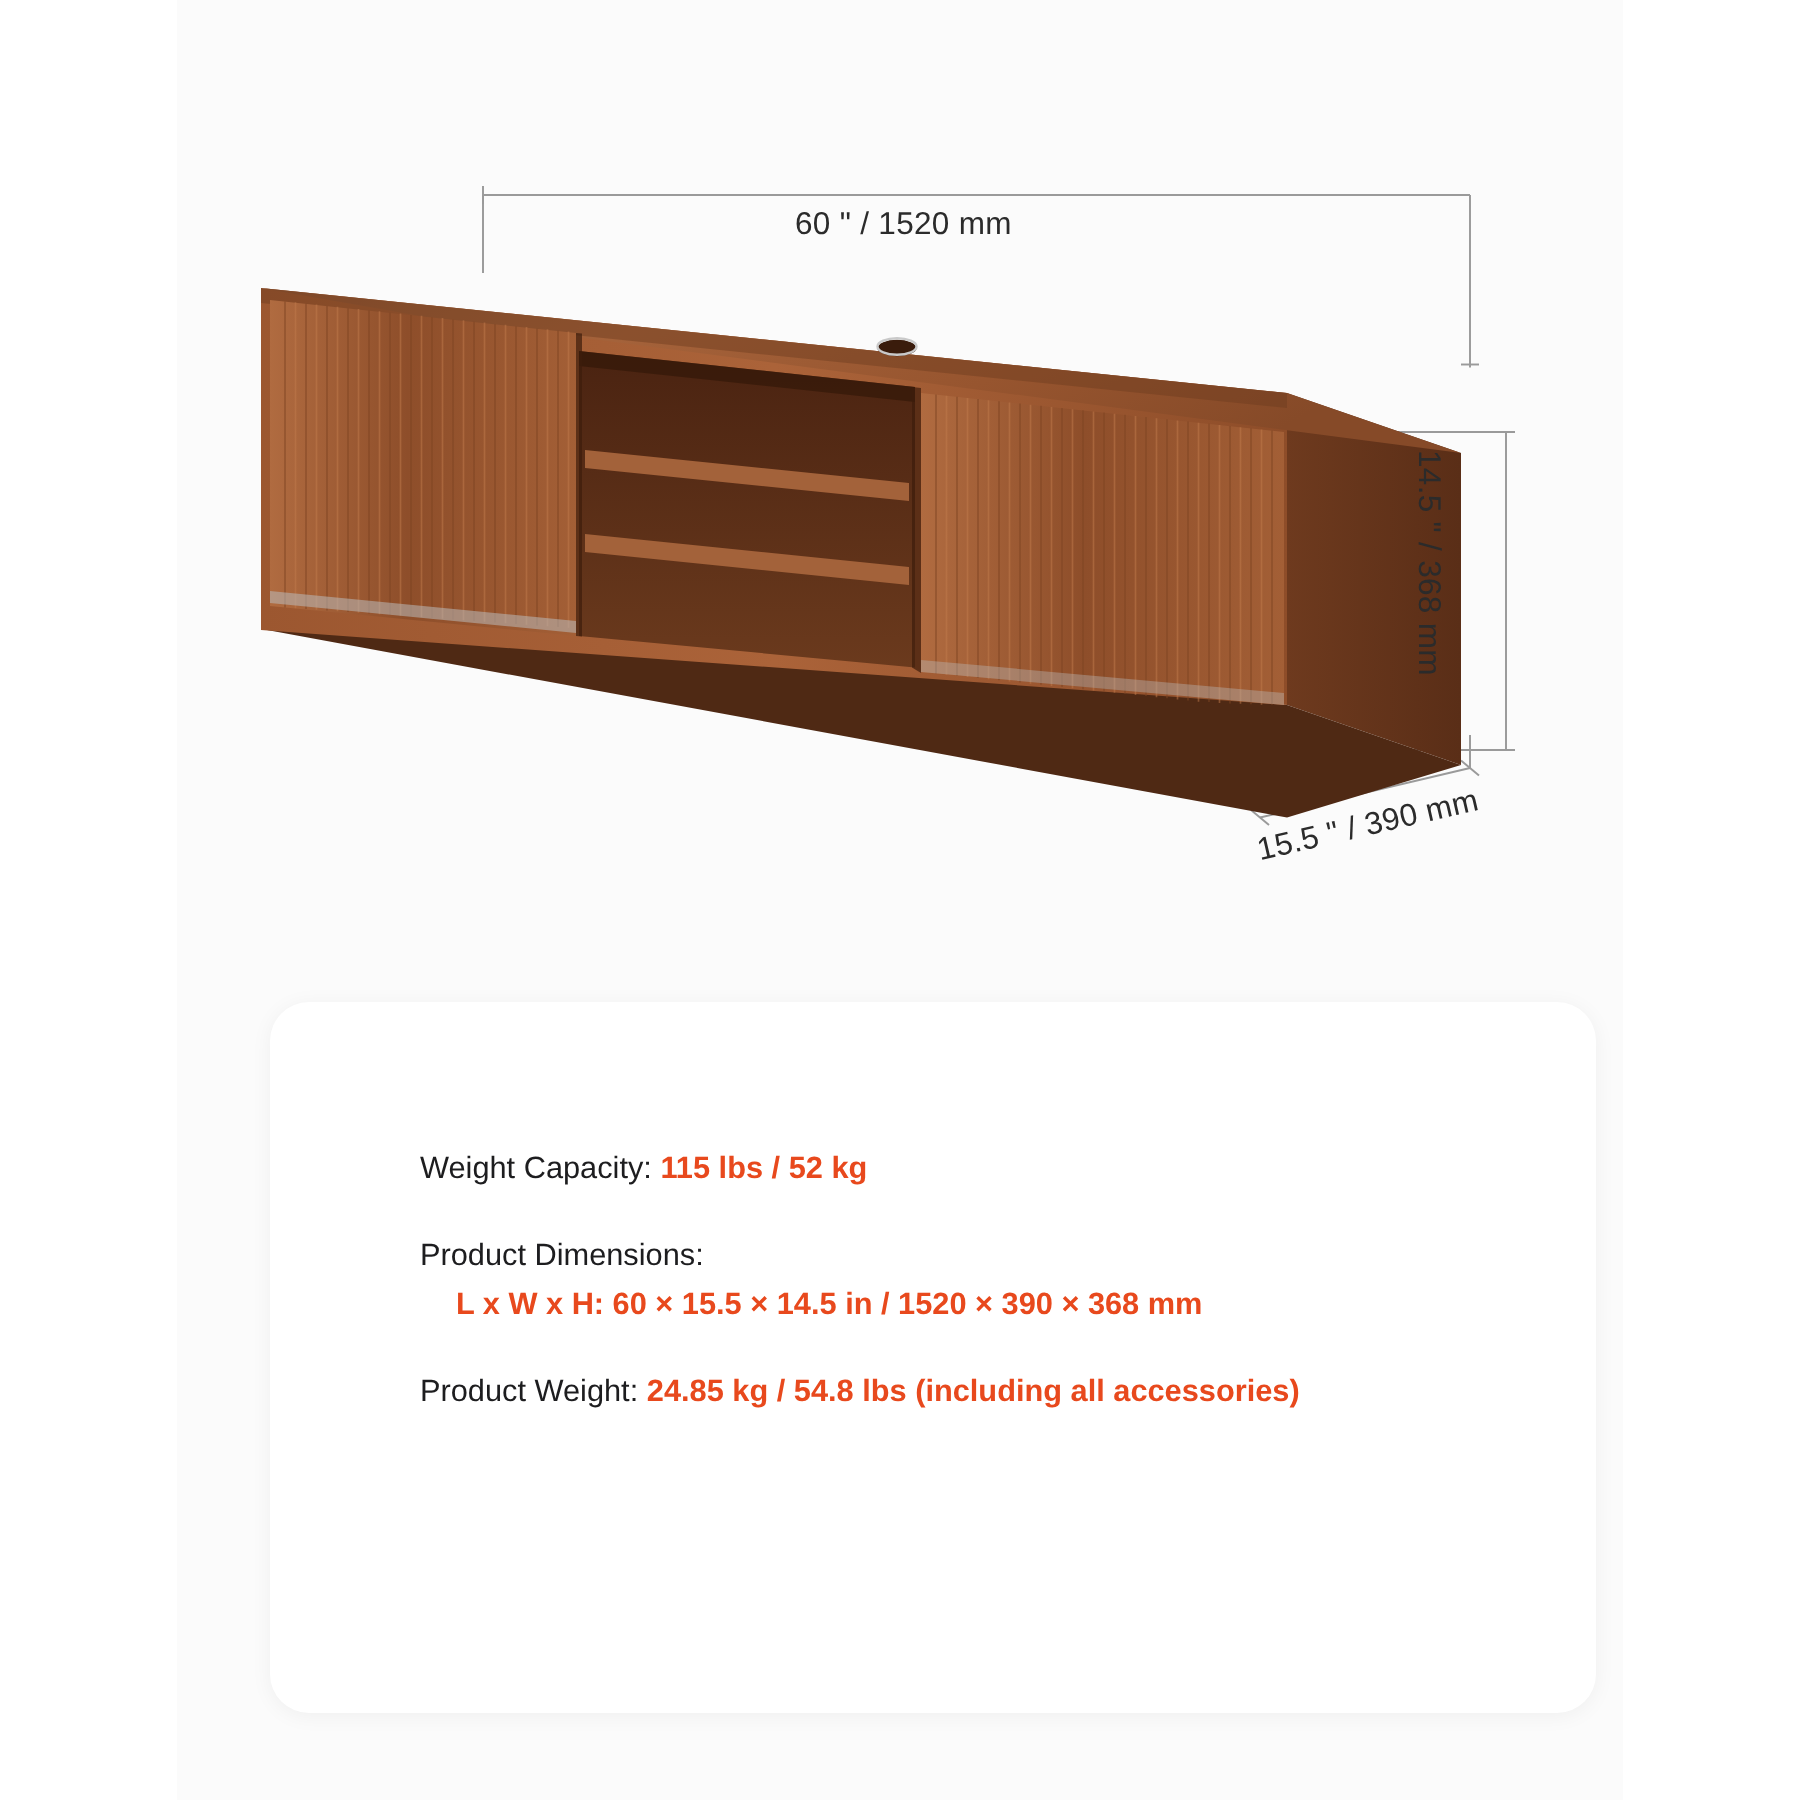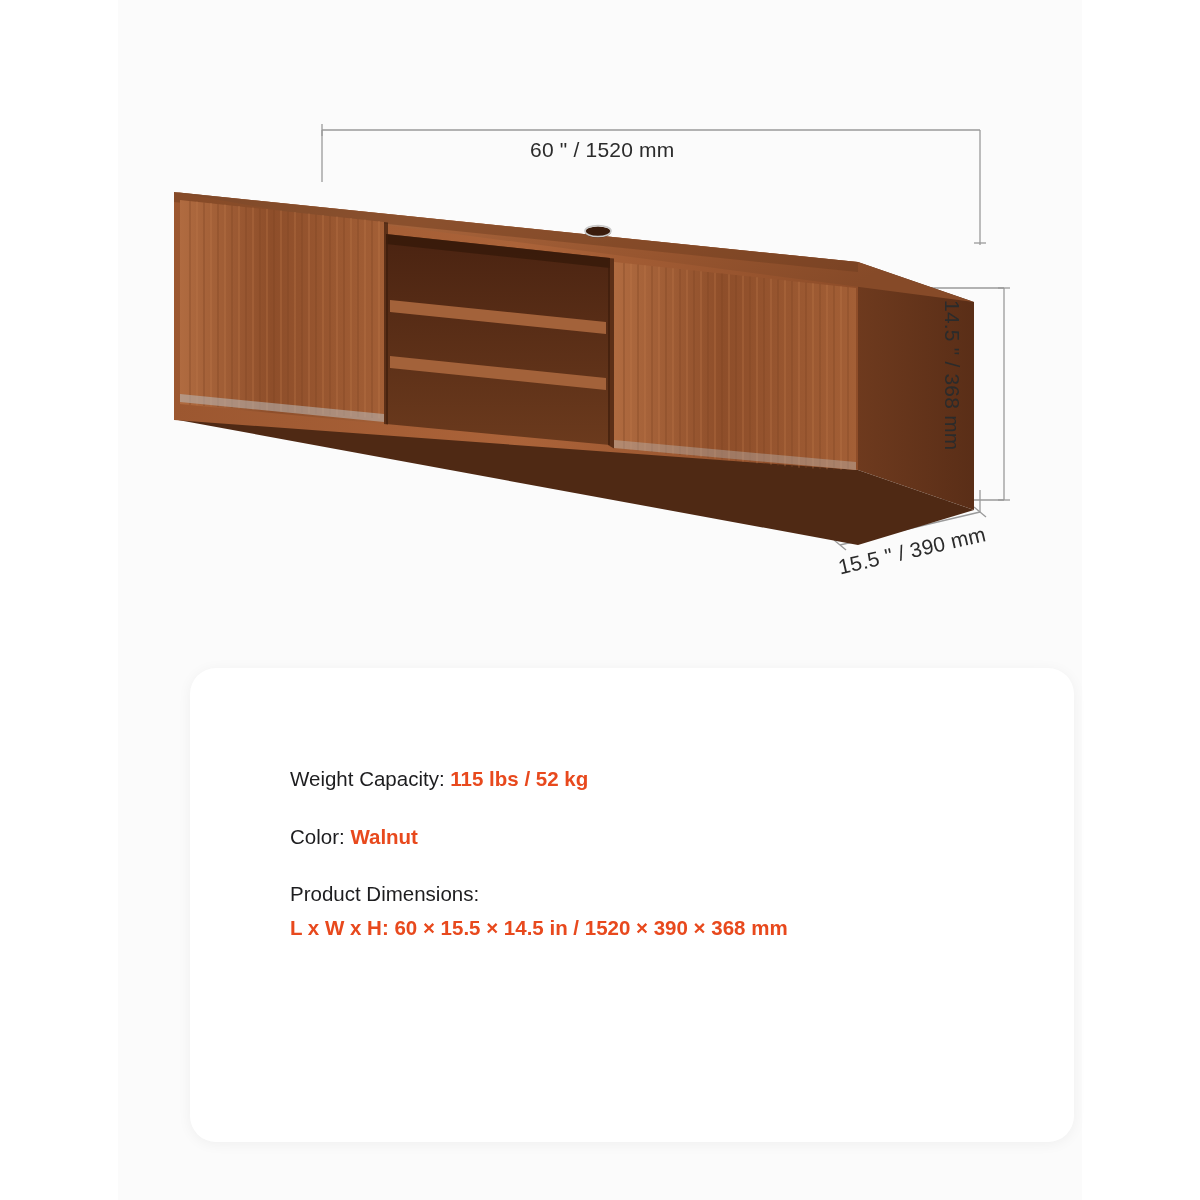--- a/index.html
+++ b/index.html
@@ -43,21 +43,21 @@
     position: absolute;
     color: #2b2b2b;
     font-size: 21px;
     letter-spacing: .2px;
     white-space: nowrap;
   }
 
   
   .spec-card {
     position: absolute;
-    left: 190px;
+    left: 180px;
     top: 668px;
     width: 884px;
     height: 474px;
     background: #ffffff;
     border-radius: 26px;
     box-shadow: 0 2px 14px rgba(0,0,0,0.05);
   }
   .spec-list {
     position: absolute;
     left: 100px;
@@ -74,20 +74,21 @@
     color: #1d1d1f;
     font-weight: 400;
   }
   .spec-value {
     color: #e8491d;
     font-weight: bold;
   }
   .spec-row.stacked .spec-value {
     display: block;
     margin-top: 4px;
+    margin-left: 24px;
   }
 </style>
 </head>
 <body>
 
 <div class="page">
 
   <div class="side-band left"></div>
   <div class="side-band right"></div>
 
@@ -259,29 +260,29 @@
   </div>
 
   <div class="spec-card">
     <div class="spec-list">
 
       <div class="spec-row">
         <span class="spec-label">Weight Capacity:</span>
         <span class="spec-value">115 lbs / 52 kg</span>
       </div>
 
-      <div class="spec-row">
-        <span class="spec-label">Color:</span>
-        <span class="spec-value">Walnut</span>
-      </div>
 
 
       <div class="spec-row stacked">
         <span class="spec-label">Product Dimensions:</span>
         <span class="spec-value">L x W x H: 60 × 15.5 × 14.5 in / 1520 × 390 × 368 mm</span>
       </div>
 
 
+      <div class="spec-row">
+        <span class="spec-label">Product Weight:</span>
+        <span class="spec-value">24.85 kg / 54.8 lbs (including all accessories)</span>
+      </div>
 
     </div>
   </div>
 
 </div>
 
 </body></html>

